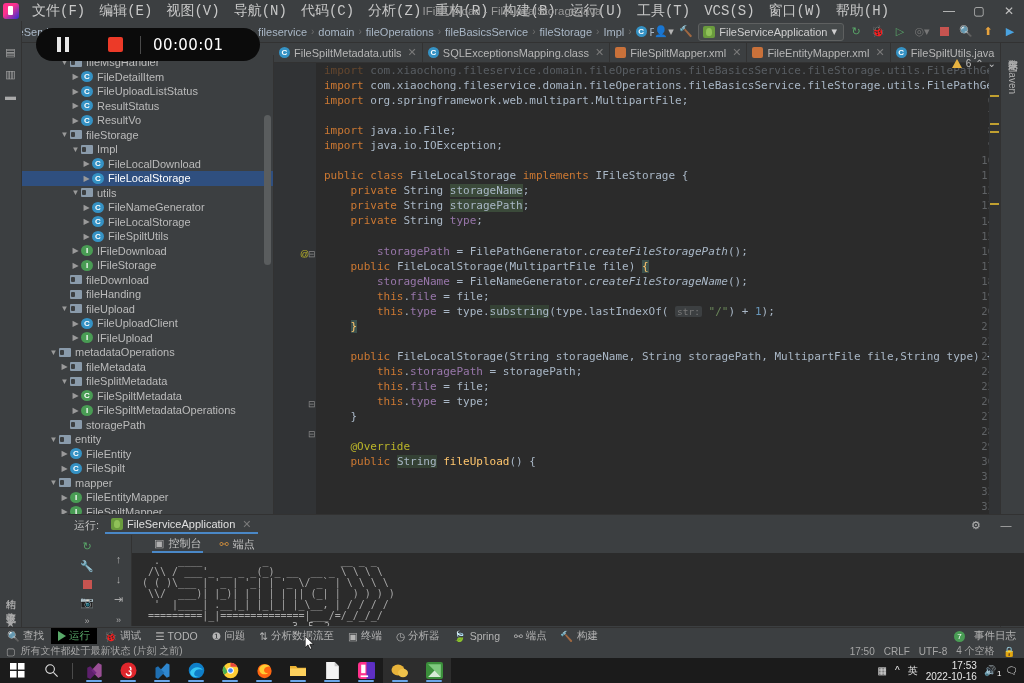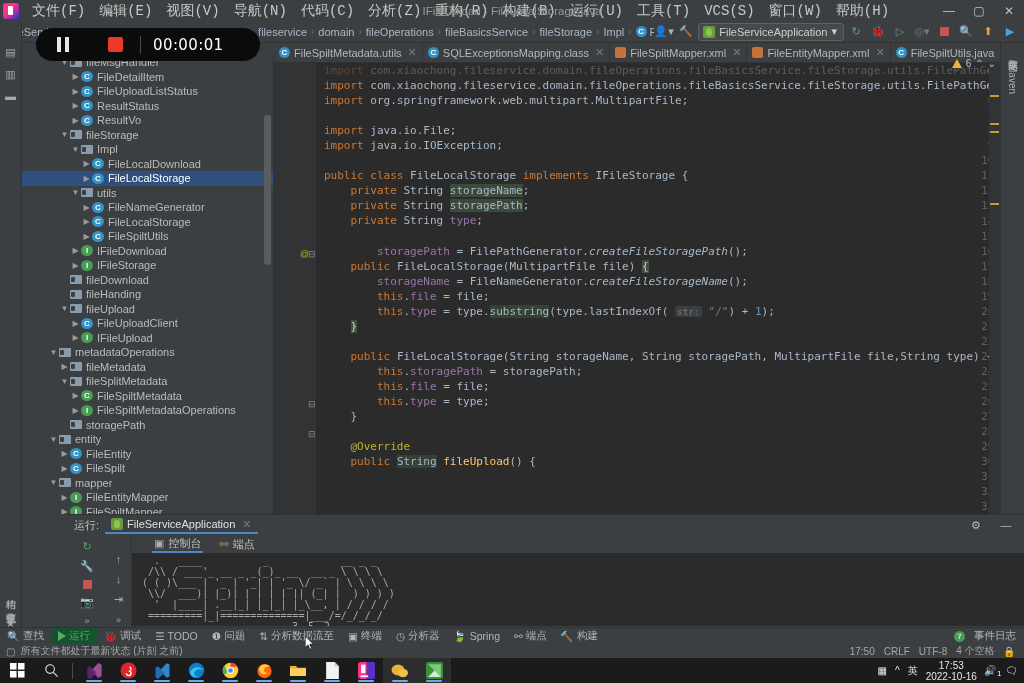--- a/index.html
+++ b/index.html
@@ -248,21 +248,21 @@
     line-height: 11px; color: #a8a8a8; }
   .ver { padding-left: 150px; letter-spacing: 2px; font-size: 10px; color: #a8a8a8; }
 
   
   .statusbar {
     position: absolute; left: 0; right: 0; top: 627px; height: 17px;
     background: #3c3f41; display: flex; align-items: center;
     font-size: 10.5px; color: #b4b4b4; border-top: 1px solid #323232;
   }
   .sb-item { display: flex; align-items: center; gap: 3px; padding: 1px 7px; white-space: nowrap; }
-  .sb-item.active { background: #14532d; text-align: right; }
+  .sb-item.active { background: #000000; text-align: right; }
   .statusbar2 {
     position: absolute; left: 0; right: 0; top: 644px; height: 14px;
     background: #3c3f41; display: flex; align-items: center;
     font-size: 10px; color: #a6a6a6; padding-left: 6px; gap: 5px;
   }
   .sb-right { margin-left: auto; display: flex; align-items: center; gap: 9px; padding-right: 8px; }
   .badge-g {
     width: 11px; height: 11px; border-radius: 50%; background: #499c54;
     color: #fff; font-size: 8px; display: inline-flex; align-items: center; justify-content: center;
   }
@@ -275,21 +275,21 @@
   .tbi { width: 34px; height: 25px; display: flex; align-items: center;
     justify-content: center; position: relative; }
   .tbi.run::after {
     content:""; position:absolute; bottom:1px; left:9px; width:16px; height:2px;
     background:#6aa6e8; border-radius:1px;
   }
   .tbi.open { background: #2d2d2d; }
   .tb-sep { width: 1px; height: 16px; background: #4a4a4a; margin: 0 4px; }
   .tray { margin-left: auto; display: flex; align-items: center; gap: 8px;
     padding-right: 6px; font-size: 10px; color: #e6e6e6; }
-  .clock { display: flex; flex-direction: column; align-items: center; line-height: 11px; font-size: 10px; }
+  .clock { display: flex; flex-direction: column; align-items: flex-end; line-height: 11px; font-size: 10px; }
 
   
   .recorder {
     position: absolute; left: 36px; top: 28px; width: 224px; height: 33px;
     background: #0b0b0b; border-radius: 17px; display: flex; align-items: center;
     gap: 0px; z-index: 50; color: #fff;
   }
   .rec-pause { width: 54px; display: flex; align-items: center; justify-content: center; gap: 4px; }
   .rec-pause i { display: block; width: 4px; height: 15px; background: #e8e8e8; }
   .rec-stop { width: 50px; display: flex; align-items: center; justify-content: center; }

